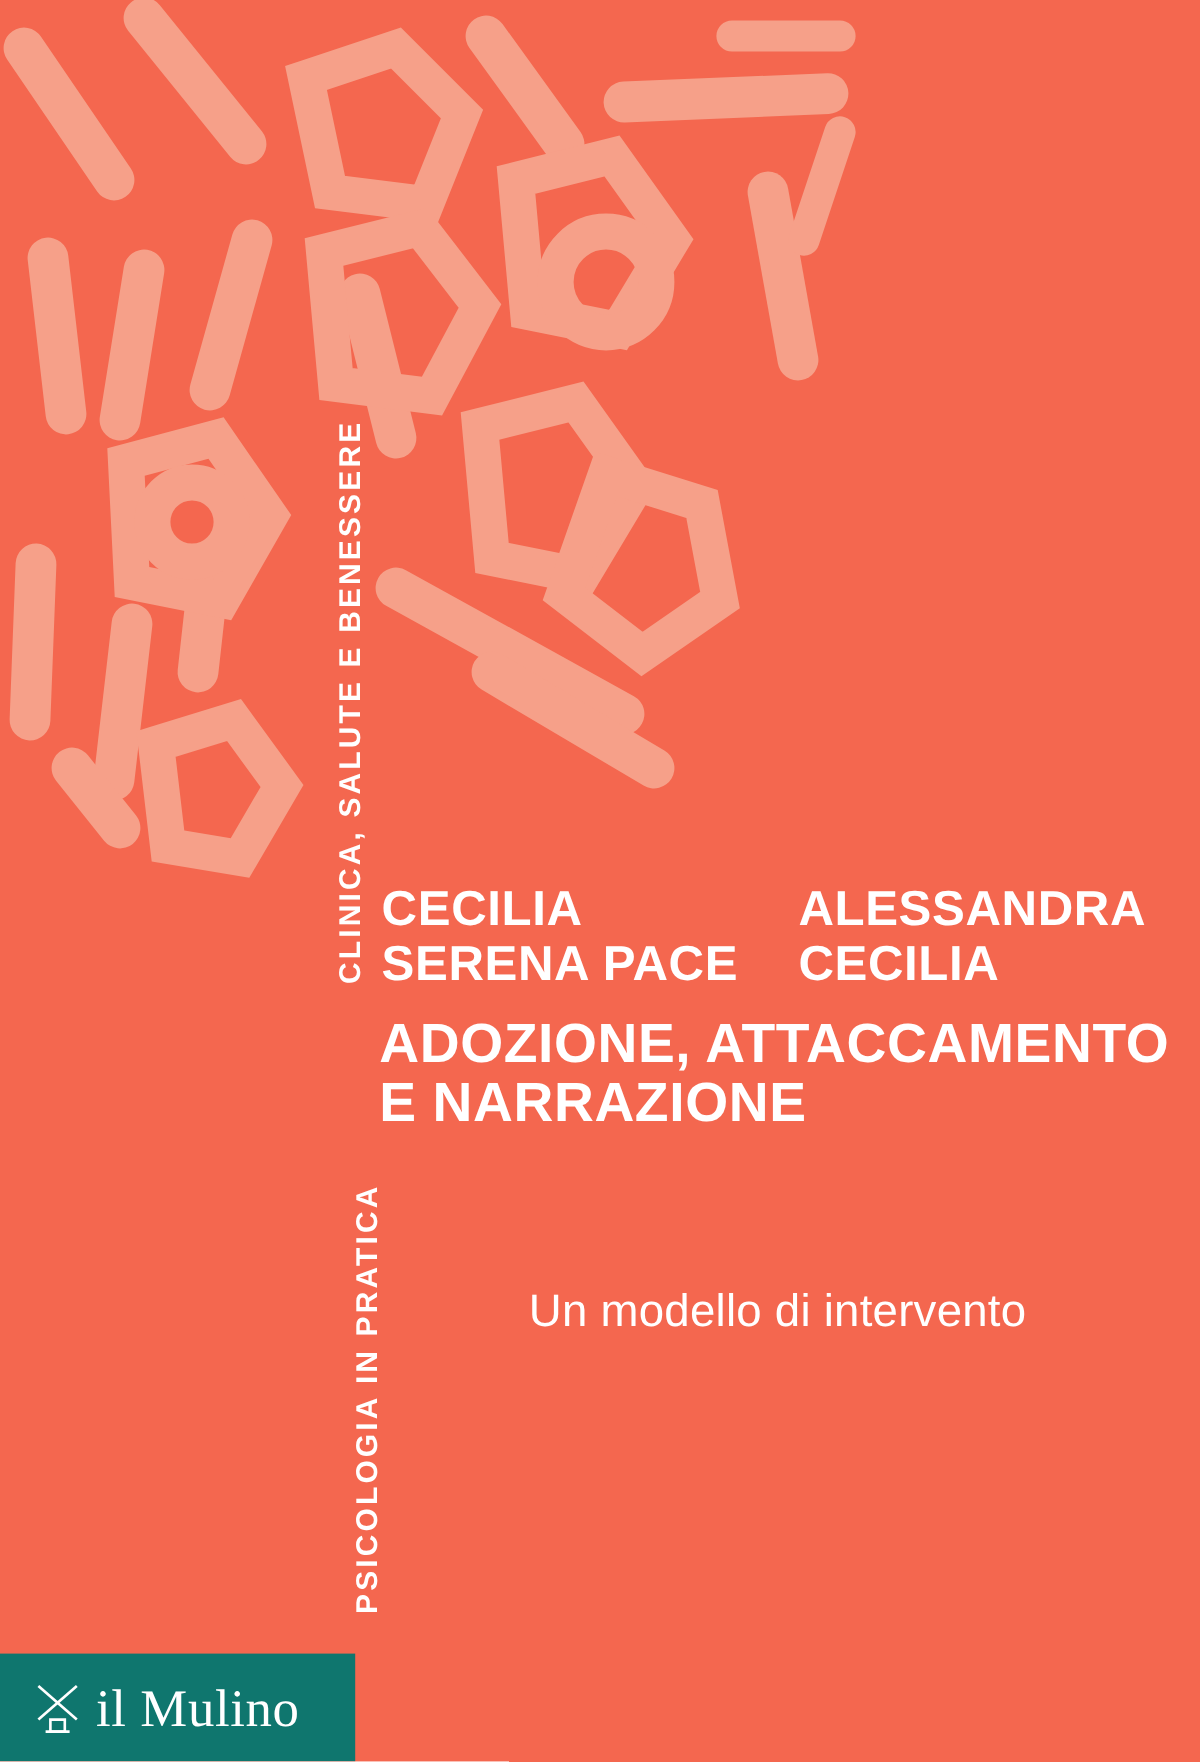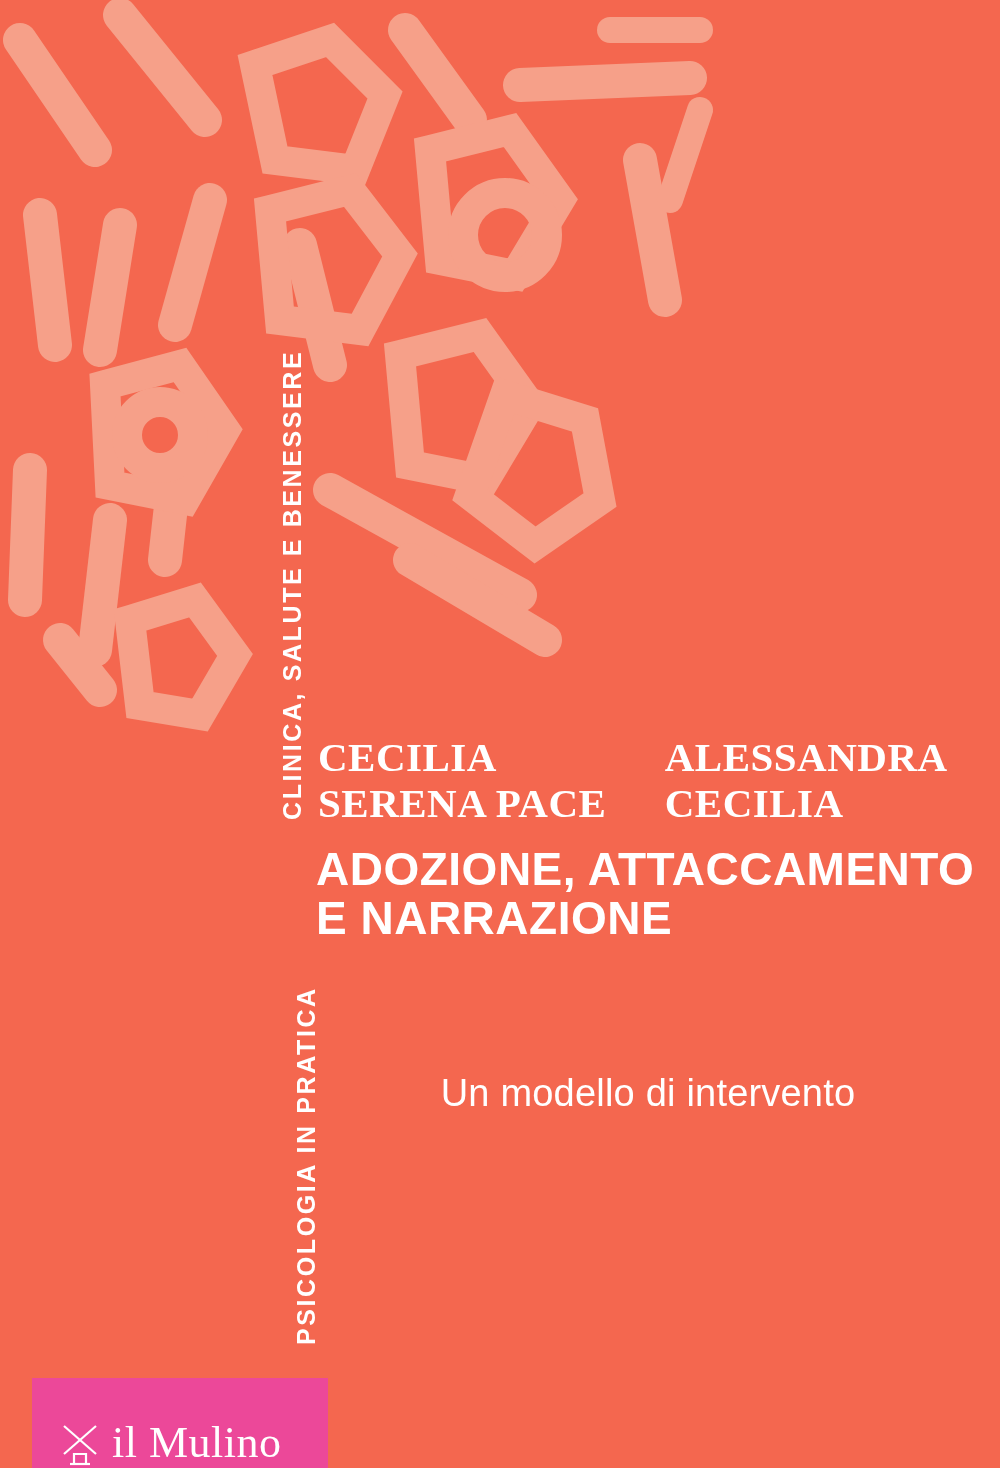--- a/index.html
+++ b/index.html
@@ -48,21 +48,20 @@
   }
 
   
   .authors {
     position: absolute;
     left: 318px;
     top: 735px;
     width: 640px;
     display: flex;
     gap: 50px;
-    font-family: Liberation Serif, serif;
   }
   .author {
     color: #ffffff;
     font-size: 41px;
     line-height: 1.12;
     font-weight: bold;
     letter-spacing: 0.5px;
     max-width: 300px;
   }
 
@@ -92,24 +91,23 @@
     text-align: center;
   }
 
   
   #publisher {
     position: absolute;
     left: 0;
     bottom: 0;
     width: 296px;
     height: 90px;
-    background: #ec4899;
+    background: #0f766e;
     display: flex;
-    align-items: flex-end;
-    margin-left: 32px;
+    align-items: center;
   }
   #publisher-logo {
     margin-left: 26px;
     margin-right: 10px;
     width: 44px;
     height: 48px;
   }
   #publisher-name {
     color: #ffffff;
     font-family: "Liberation Serif", serif;

